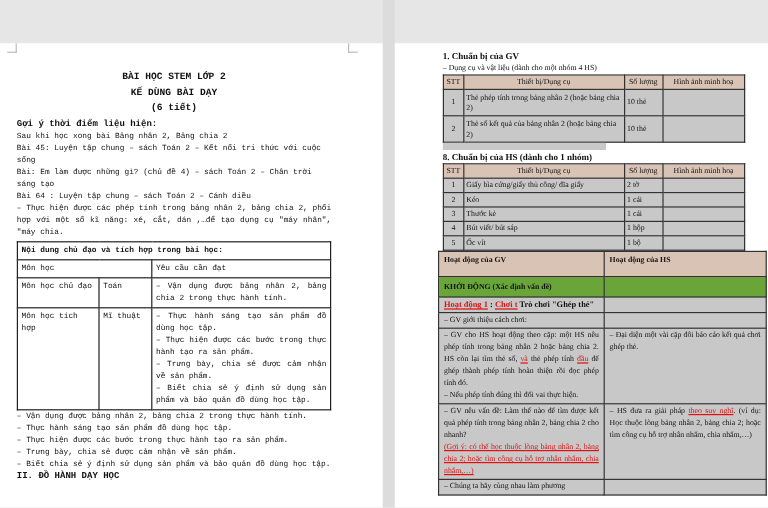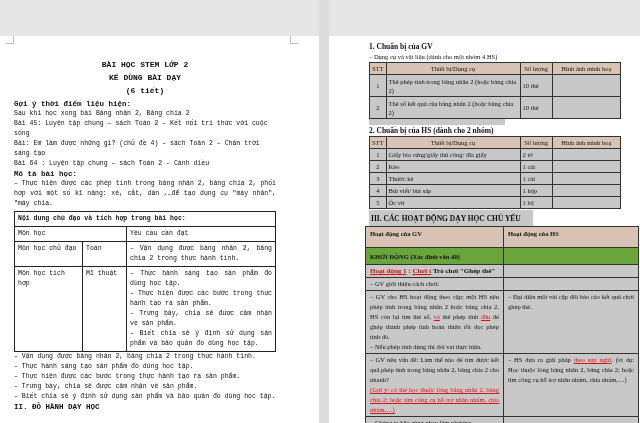--- a/index.html
+++ b/index.html
@@ -48,21 +48,20 @@
     <div class="title">BÀI HỌC STEM LỚP 2</div>
     <div class="title">KẾ DÙNG BÀI DẠY</div>
     <div class="title">(6 tiết)</div>
 
     <div class="h">Gợi ý thời điểm liệu hiện:</div>
     <div class="p">Sau khi học xong bài Bảng nhân 2, Bảng chia 2</div>
     <div class="p">Bài 45: Luyện tập chung – sách Toán 2 – Kết nối tri thức với cuộc sống</div>
     <div class="p">Bài: Em làm được những gì? (chủ đề 4) – sách Toán 2 – Chân trời sáng tạo</div>
     <div class="p">Bài 64 : Luyện tập chung – sách Toán 2 – Cánh diều</div>
 
-    <div class="h" style="margin-top:0">Mô tả bài học:</div>
     <div class="p just">–        Thực hiện được các phép tính trong bảng nhân 2, bảng chia 2, phối hợp với một số kĩ năng: xé, cắt, dán ,…để tạo dụng cụ "máy nhân", "máy chia.</div>
 
     <table class="lt" style="margin-top:2px;">
       <tbody>
           <tr>
             <td colspan="3" style="font-weight:bold">Nội dung chủ đạo và tích hợp trong bài học:</td>
           </tr>
       <tr>
         <td colspan="2">Môn học</td>
         <td>Yêu cầu cần đạt</td>
@@ -121,21 +120,21 @@
       <tr style="height:22px">
         <td class="c">2</td>
         <td>Thẻ số kết quả của bảng nhân 2 (hoặc bảng chia 2)</td>
         <td>10 thẻ</td>
         <td></td>
       </tr>
     </tbody>
       </table>
     <div style="background:#c8c8c8;width:136px;height:6px;"></div>
 
-    <div class="h" style="margin-top:1px">2. Chuẩn bị của HS (dành cho 2 nhóm)</div>
+    <div class="h" style="margin-top:1px">8. Chuẩn bị của HS (dành cho 1 nhóm)</div>
     <table class="rt" style="width:252px">
       <tbody>
           <tr class="hdr">
         <td style="width:14px">STT</td>
         <td style="width:134px">Thiết bị/Dụng cụ</td>
         <td style="width:32px">Số lượng</td>
         <td>Hình ảnh minh hoạ</td>
       </tr>
       <tr>
             <td class="c">1</td>
@@ -163,21 +162,20 @@
           </tr>
       <tr>
             <td class="c">5</td>
             <td>Ốc vít</td>
             <td>1 bộ</td>
             <td></td>
           </tr>
     </tbody>
       </table>
 
-    <div class="h hl" style="margin-top:1px;padding:4px 2px 2px;width:164px">III. CÁC HOẠT ĐỘNG DẠY HỌC CHỦ YẾU</div>
 
     <table class="act" style="width:274px;margin-left:-4px">
       <tbody>
           <tr class="hdr">
         <td style="width:138px">Hoạt động của GV</td>
         <td>Hoạt động của HS</td>
       </tr>
       <tr class="green">
         <td>KHỞI ĐỘNG (Xác định vấn đề)</td>
         <td></td>

